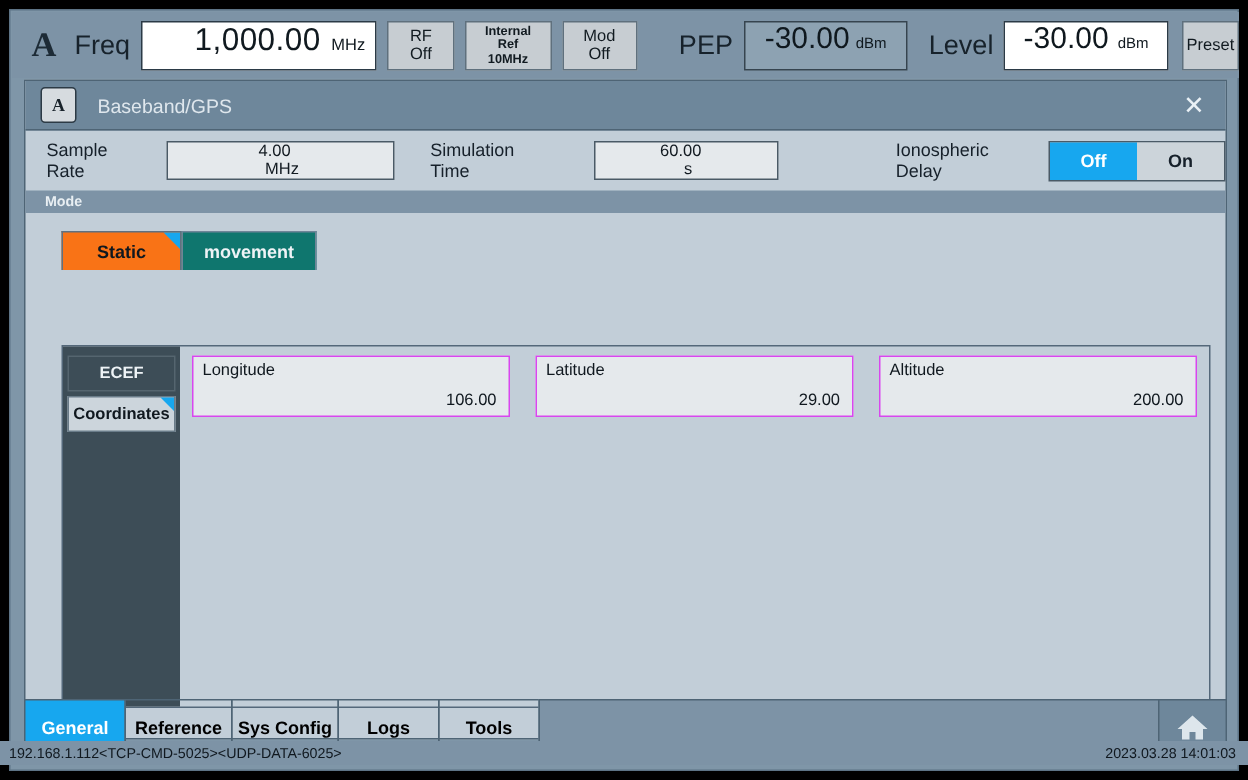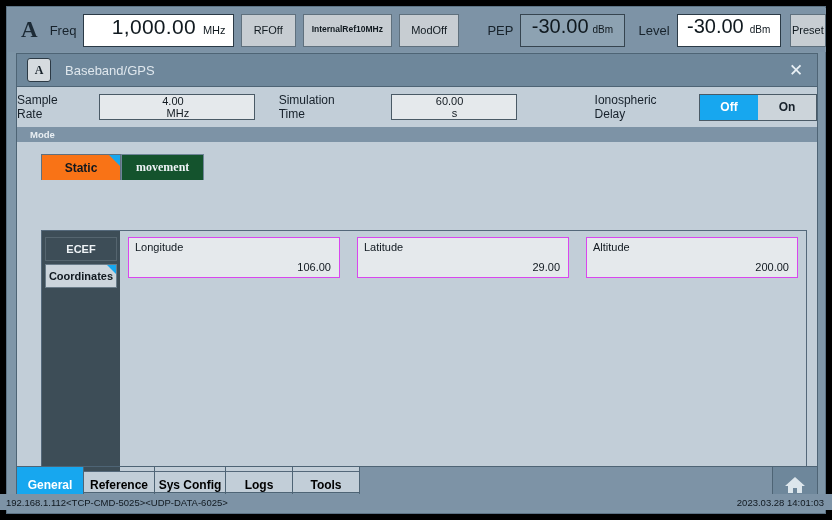--- a/index.html
+++ b/index.html
@@ -10,28 +10,28 @@
   
   #bezel{position:absolute;left:0;top:0;width:832px;height:520px;background:#000;}
   #panel{position:absolute;left:6px;top:6px;width:820px;height:508px;background:#7f96a8;
          border:1px solid #5d7385;box-sizing:border-box;}
 
   
   #topbar{position:absolute;left:1px;top:1px;width:818px;height:44px;background:#7d93a6;
           display:flex;align-items:center;box-sizing:border-box;}
   .ch-letter{font-size:23px;font-weight:bold;color:#1d2b36;margin-left:13px;margin-right:12px;
              font-family:"Liberation Serif",serif;}
-  .lbl-top{font-size:13px;color:#17222b;margin-right:7px;}
+  .lbl-top{font-size:18px;color:#17222b;margin-right:7px;}
   .freqbox{width:186px;height:33px;background:#fff;border:1px solid #2b3a46;
            display:flex;align-items:baseline;justify-content:flex-end;box-sizing:border-box;
            padding:0 7px 12px 0;position:relative;}
   .freqbox .val{font-size:21px;color:#10191f;letter-spacing:.3px;}
   .freqbox .unit{font-size:11px;color:#10191f;margin-left:7px;}
   .minibtn{height:33px;min-width:31px;background:#c7cdd2;border:1px solid #5f707d;
-           display:flex;flex-direction:row;align-items:center;justify-content:center;
+           display:flex;flex-direction:column;align-items:center;justify-content:center;
            font-size:11px;color:#111a20;line-height:1.12;margin-left:7px;box-sizing:border-box;
            padding:0 15px;text-align:center;}
   .minibtn.tiny{font-size:8.5px;font-weight:bold;}
   .pepbox{width:130px;height:33px;background:#8da2b2;border:1px solid #36444f;
           display:flex;align-items:baseline;justify-content:center;box-sizing:border-box;}
   .pepbox .val{font-size:20px;color:#0f181e;}
   .pepbox .unit{font-size:10px;color:#0f181e;margin-left:4px;}
   .levelbox{width:130px;height:33px;background:#fff;border:1px solid #2b3a46;
             display:flex;align-items:baseline;justify-content:center;box-sizing:border-box;}
   .levelbox .val{font-size:20px;color:#0f181e;}
@@ -47,21 +47,21 @@
              border-bottom:1px solid #4e6475;}
   .abadge{width:22px;height:22px;background:#d6dbdf;border:1px solid #2c3a45;border-radius:3px;
           display:flex;align-items:center;justify-content:center;font-size:12px;font-weight:bold;
           color:#18222a;margin-left:10px;font-family:"Liberation Serif",serif;}
   #dlg-title .t{font-size:13px;color:#dfe7ed;margin-left:14px;}
   #closebtn{position:absolute;right:8px;top:3px;width:26px;height:26px;display:flex;
             align-items:center;justify-content:center;color:#eaf1f6;font-size:17px;
             font-family:"Liberation Sans",sans-serif;cursor:pointer;}
 
   
-  #setrow{height:40px;display:flex;align-items:center;box-sizing:border-box;}
+  #setrow{height:40px;display:flex;align-items:center;padding-left:14px;box-sizing:border-box;}
   .setlbl{font-size:12px;color:#16202a;}
   .setbox{height:26px;background:#e5e9ec;border:1px solid #4a5a66;box-sizing:border-box;
           display:flex;align-items:center;justify-content:flex-end;padding-right:8px;flex-direction:column;}
   .setbox .v{font-size:11px;color:#121a21;}
   .setbox .u{font-size:11px;color:#121a21;margin-left:10px;}
   .toggle{display:flex;height:27px;border:1px solid #4a5a66;box-sizing:border-box;}
   .toggle div{width:58px;display:flex;align-items:center;justify-content:center;
               font-size:12px;font-weight:bold;}
   .toggle .on{background:#17a7ef;color:#fff;}
   .toggle .off{background:#ccd4da;color:#16202a;}
@@ -70,21 +70,21 @@
   #modehdr{height:15px;background:#7d93a6;display:flex;align-items:center;
            padding-left:13px;box-sizing:border-box;}
   #modehdr span{font-size:9.5px;color:#e9eff3;font-weight:bold;}
 
   
   #tabstrip{height:28px;margin-top:10px;padding-left:24px;display:flex;align-items:flex-end;
             box-sizing:border-box;}
   .tab{height:26px;min-width:80px;display:flex;align-items:center;justify-content:center;
        font-size:12px;font-weight:bold;position:relative;box-sizing:border-box;padding:0 14px;}
   .tab.active{background:#f97316;border:1px solid #5f7080;border-bottom:none;color:#10181f;}
-  .tab.idle{background:#14532d;color:#eef3f6;border:1px solid #6e8497;border-bottom:none;font-family:Liberation Serif, serif;}
+  .tab.idle{background:#0f766e;color:#eef3f6;border:1px solid #6e8497;border-bottom:none;}
   .corner{position:absolute;right:0;top:0;width:0;height:0;
           border-top:11px solid #17a7ef;border-left:11px solid transparent;}
 
   
   #content{position:absolute;left:24px;top:176px;width:766px;height:242px;
            background:#c2ced8;border:1px solid #54687a;box-sizing:border-box;display:flex;}
   #sidetabs{width:78px;background:#3d4d57;flex:0 0 78px;padding-top:6px;box-sizing:border-box;}
   .stab{height:24px;display:flex;align-items:center;justify-content:center;font-size:11px;
         font-weight:bold;position:relative;margin:0 3px 3px 3px;box-sizing:border-box;}
   .stab.idle{background:#3d4d57;color:#eef3f6;border:1px solid #55656f;}

